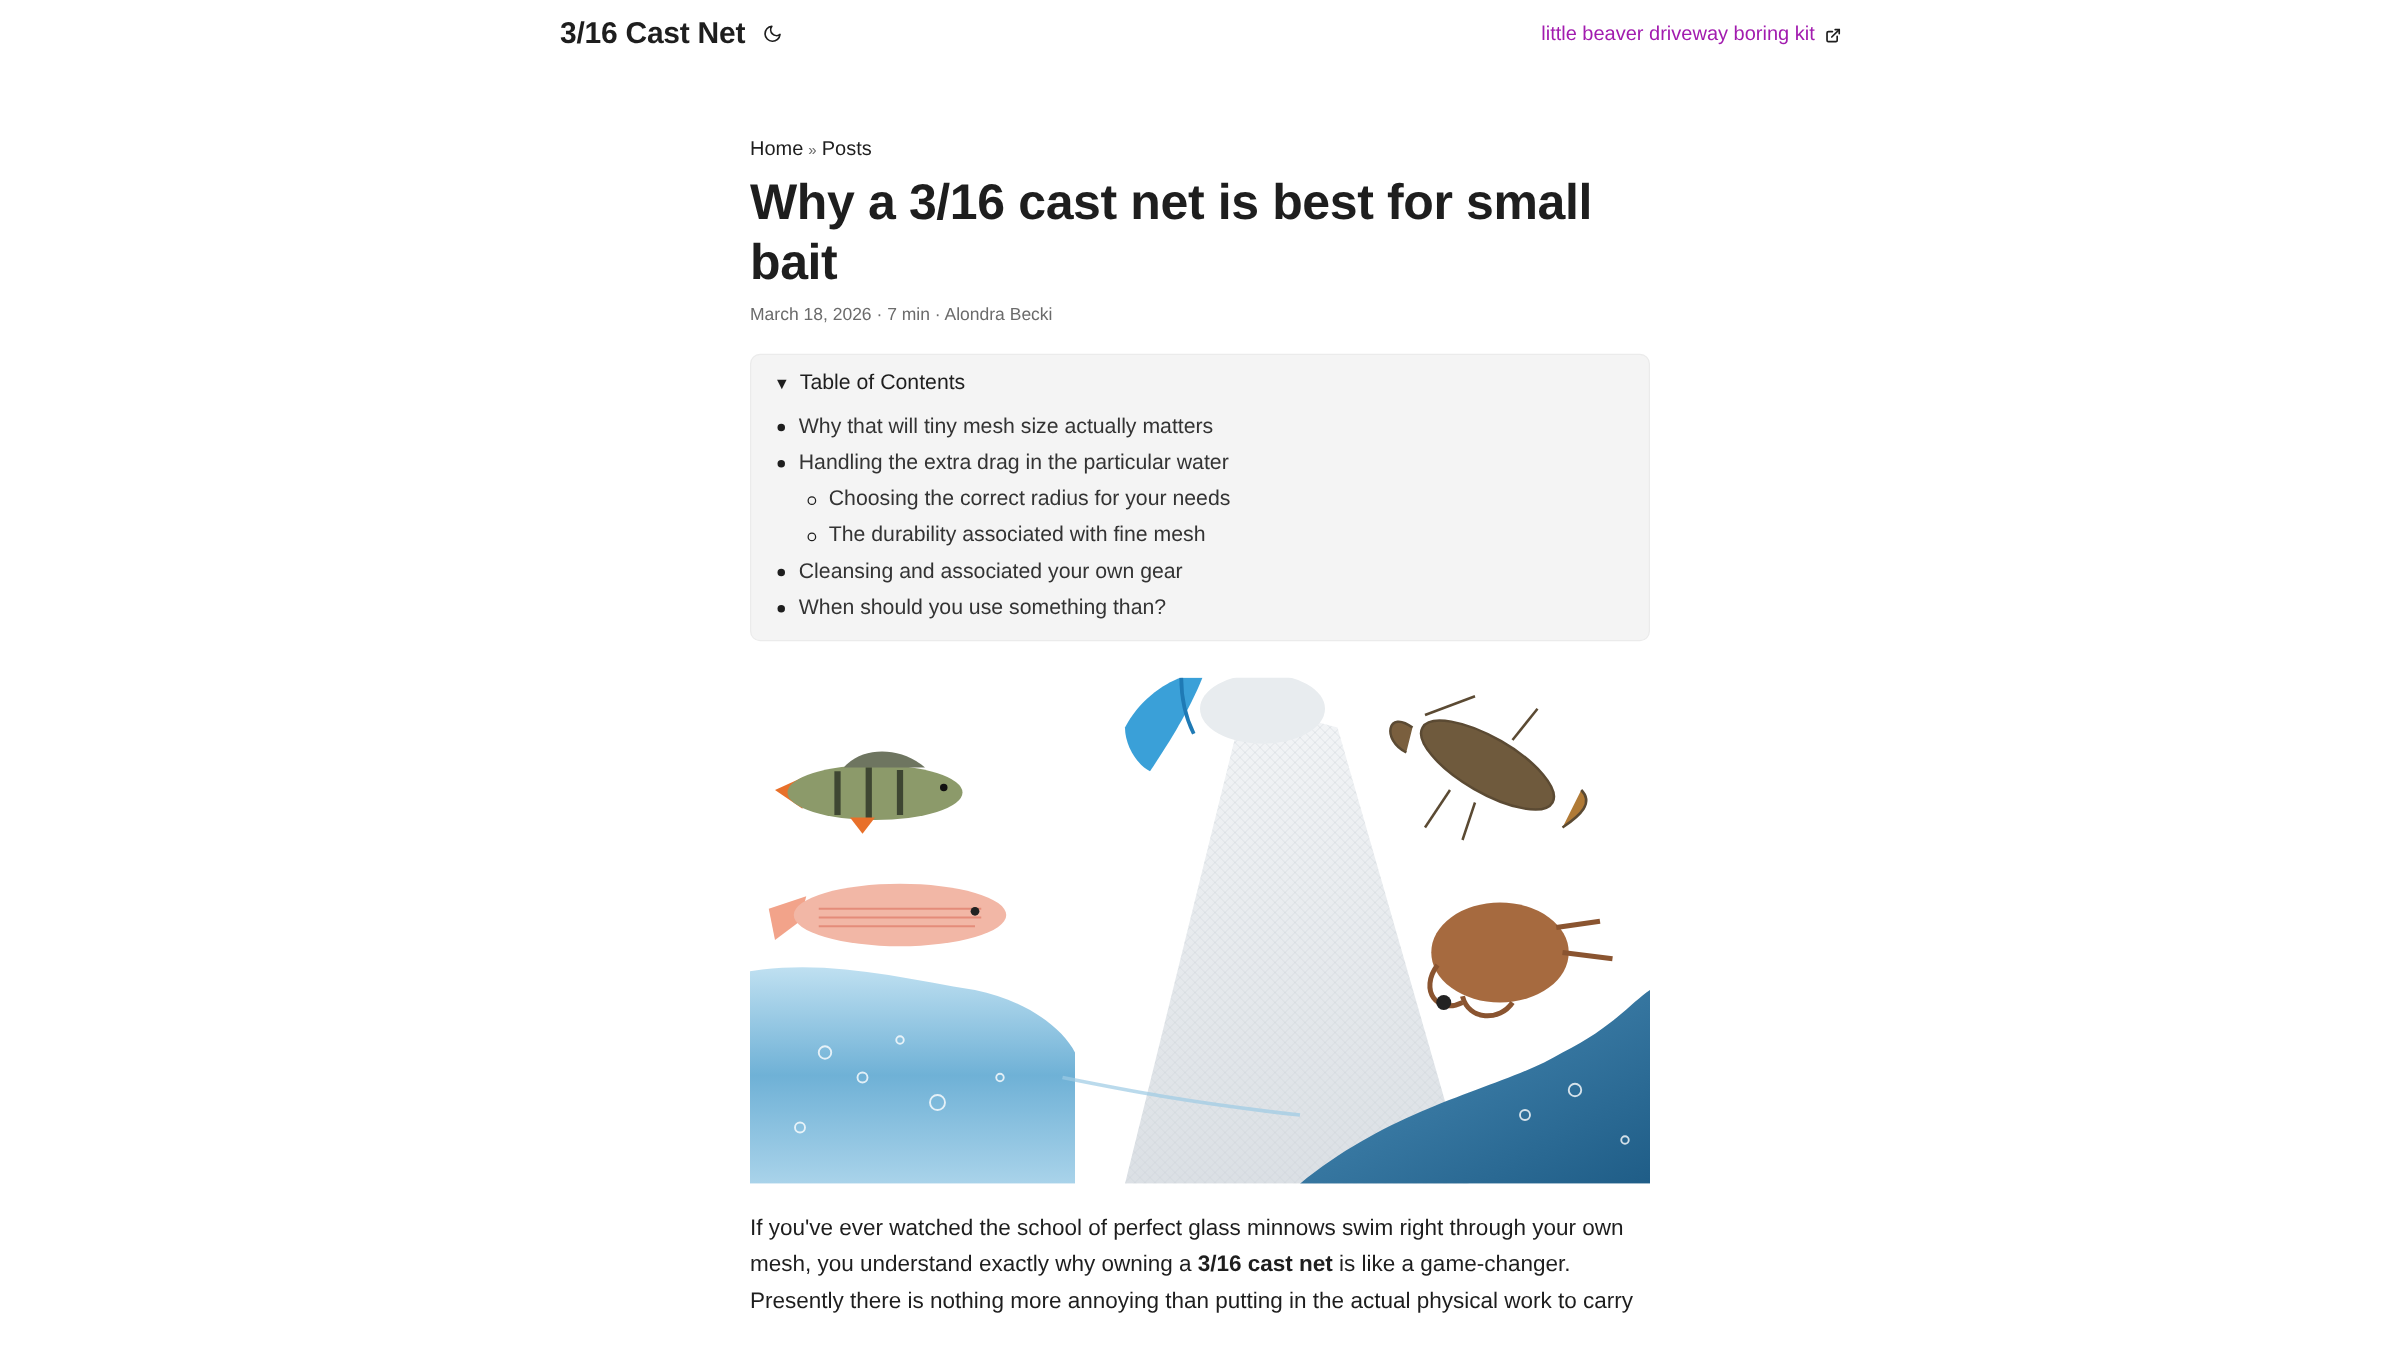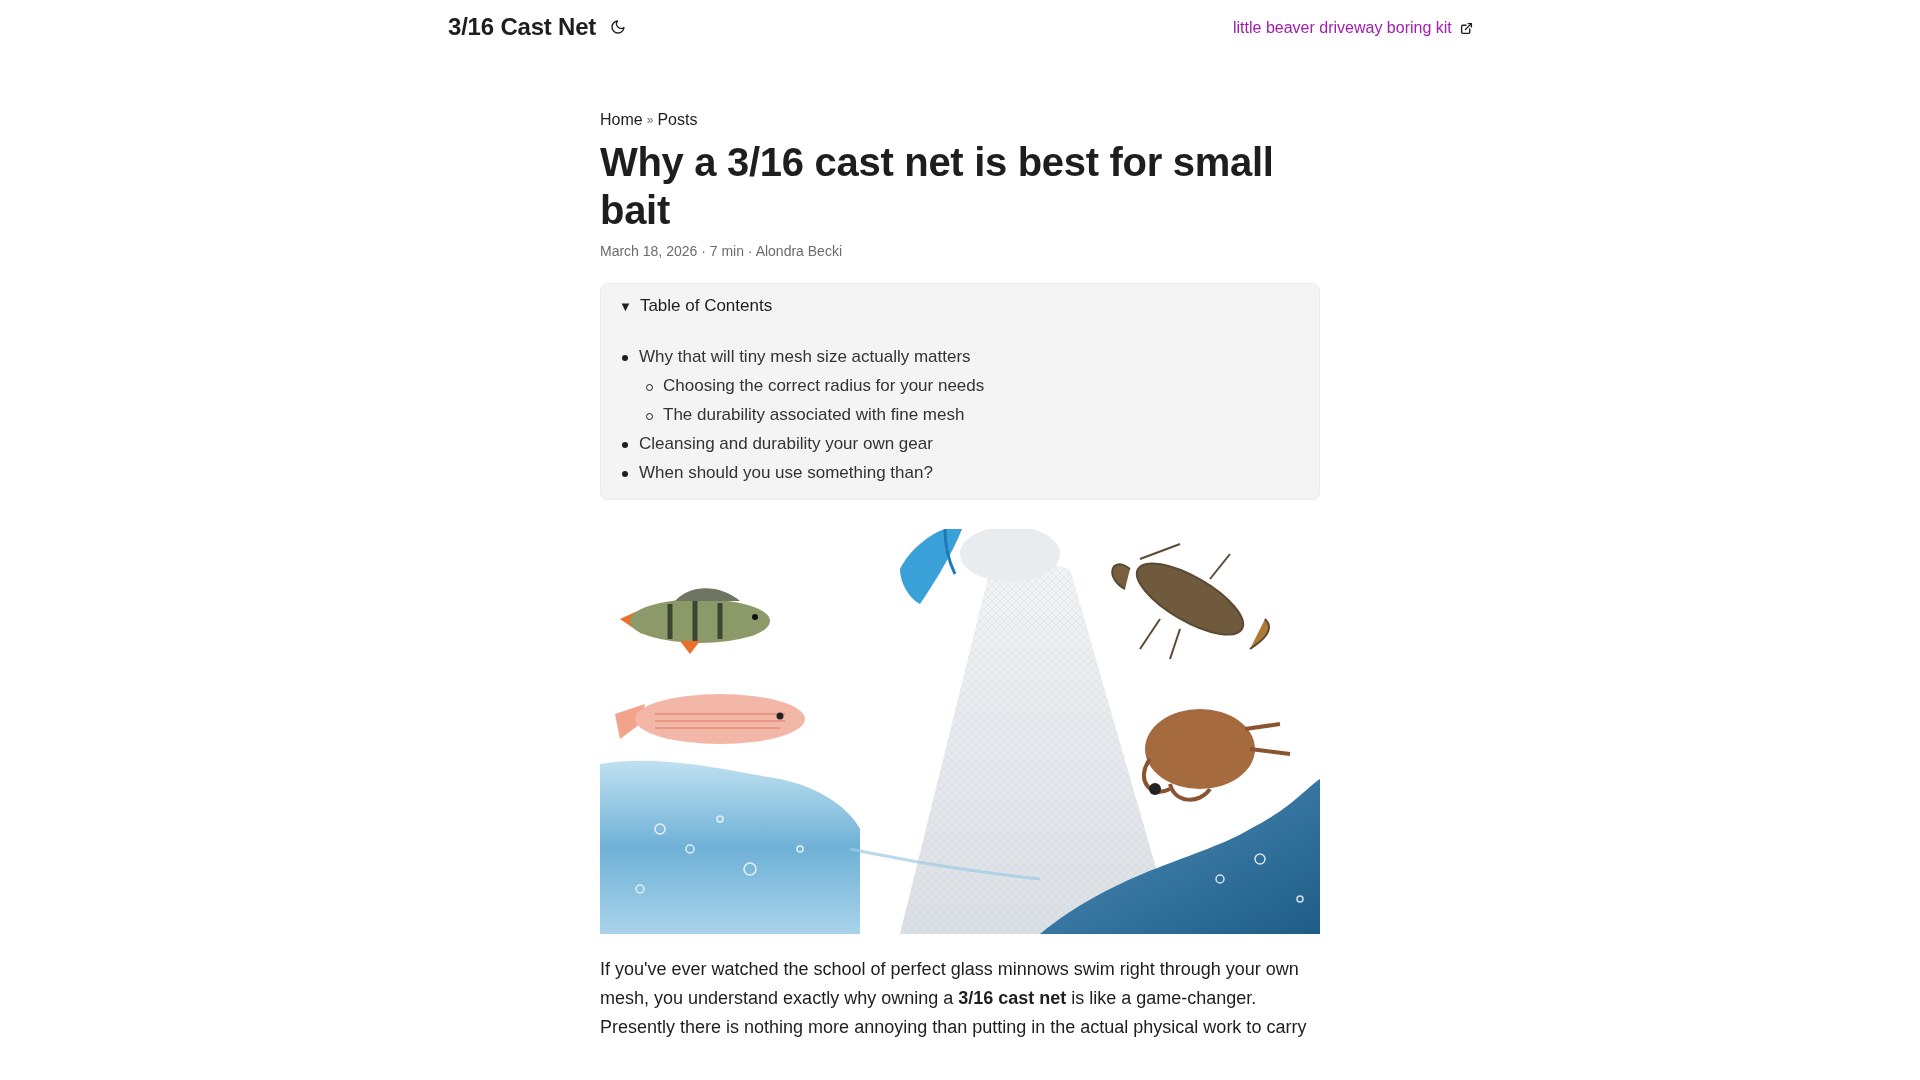--- a/index.html
+++ b/index.html
@@ -51,21 +51,21 @@
   .toc {
     margin-top: 22px;
     background: #f4f4f4; border: 1px solid #ebebeb; border-radius: 8px;
     padding: 10px 18px 12px 18px;
   }
   .toc-summary {
     display: flex; align-items: center; cursor: pointer;
     font-size: 17px; font-weight: 500; color: #1e1e1e; height: 24px;
   }
   .toc-summary .tri { font-size: 13px; margin-right: 8px; }
-  .toc ul { list-style: none; margin-top: 24px; }
+  .toc ul { list-style: none; margin-top: 8px; }
   .toc li.item {
     position: relative; padding-left: 20px;
     font-size: 17px; line-height: 29px; color: #333;
   }
   .toc li.item::before {
     content: ""; position: absolute; left: 3px; top: 13px;
     width: 6px; height: 6px; border-radius: 50%; background: #1e1e1e;
   }
   .toc li.sub { padding-left: 44px; }
   .toc li.sub::before {
@@ -116,23 +116,24 @@
   <h1 class="title">Why a 3/16 cast net is best for small bait</h1>
   <div class="meta">March 18, 2026 · 7 min · Alondra Becki</div>
 
   <details class="toc" open="">
     <summary class="toc-summary" style="list-style:none;">
       <span class="tri">▼</span>
       <span>Table of Contents</span>
     </summary>
     <ul>
       <li class="item"><a>Why that will tiny mesh size actually matters</a></li>
+      <li class="item"><a>Handling the extra drag in the particular water</a></li>
       <li class="item sub"><a>Choosing the correct radius for your needs</a></li>
       <li class="item sub"><a>The durability associated with fine mesh</a></li>
-      <li class="item"><a>Cleansing and durability your own gear</a></li>
+      <li class="item"><a>Cleansing and associated your own gear</a></li>
       <li class="item"><a>When should you use something than?</a></li>
     </ul>
   </details>
 
   <figure class="hero" aria-label="Cast net with fish, lobster and crab over water splash">
     <svg width="720" height="405" viewBox="0 0 720 405" xmlns="http://www.w3.org/2000/svg">
       <defs>
         <linearGradient id="netg" x1="0" y1="0" x2="0" y2="1">
           <stop offset="0" stop-color="#f2f4f6"></stop>
           <stop offset="1" stop-color="#d9dee3"></stop>

